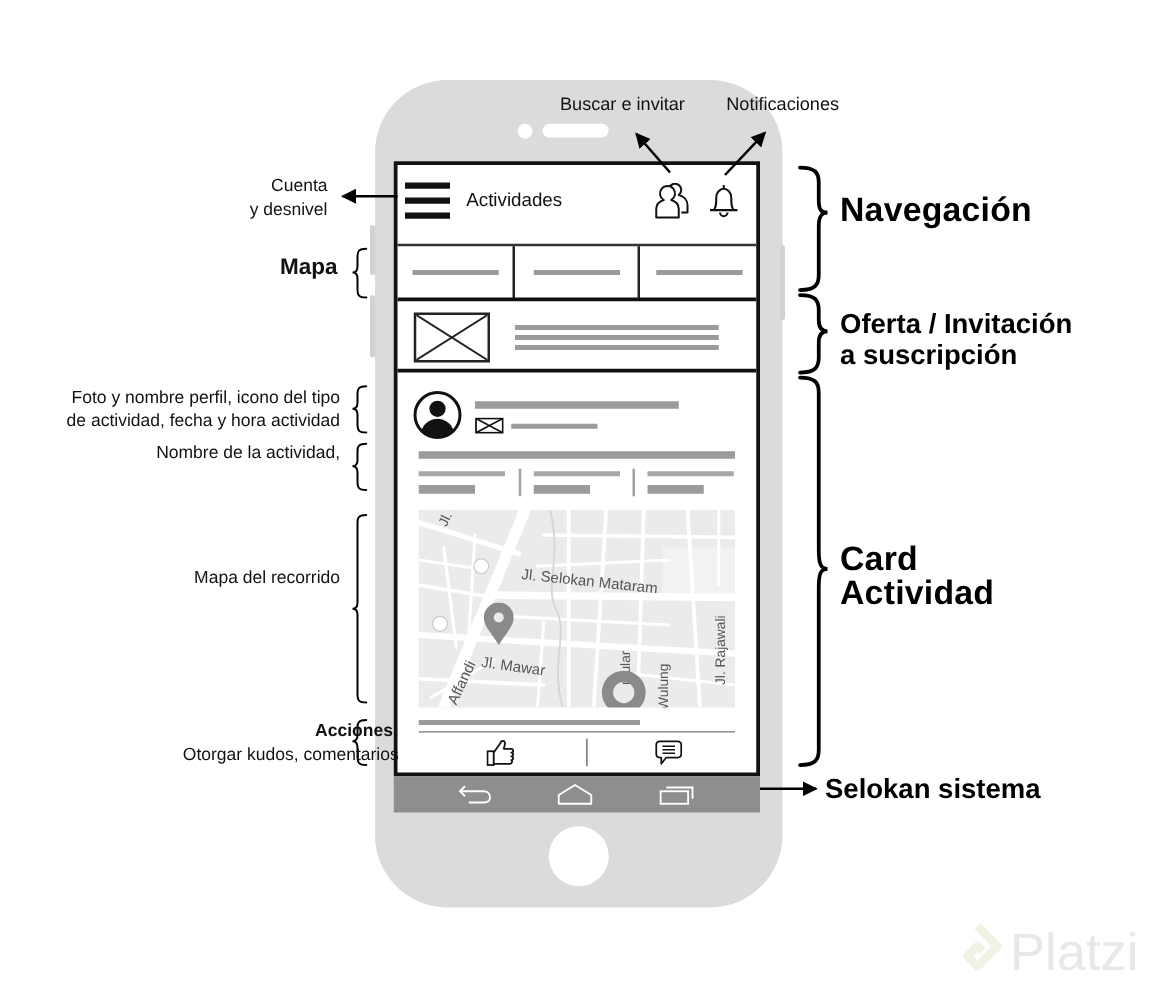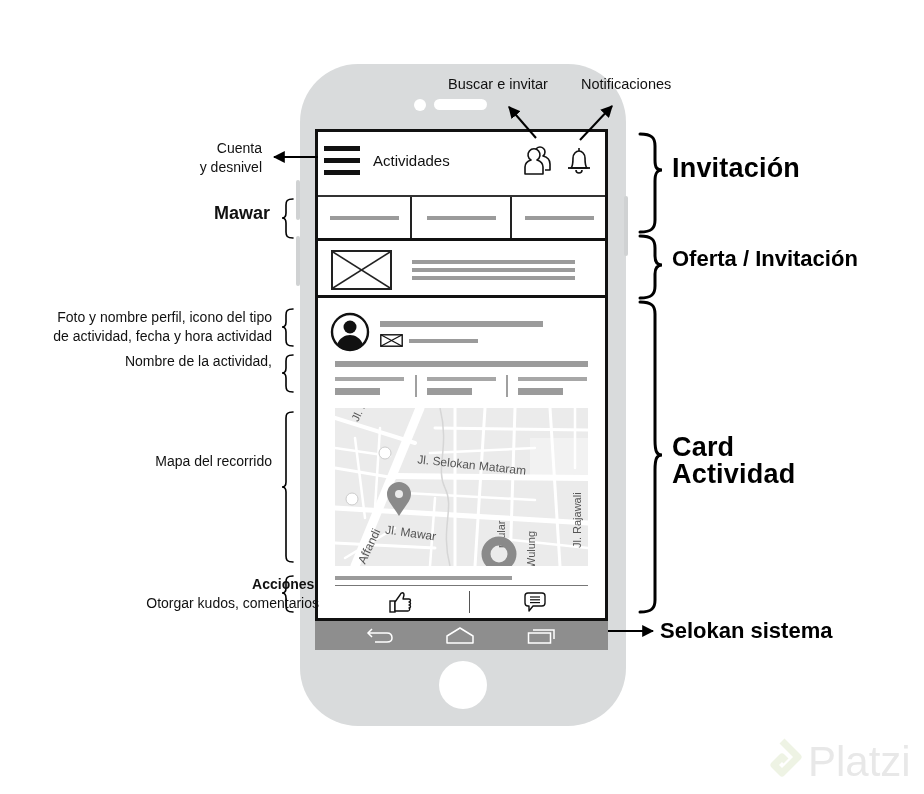--- a/index.html
+++ b/index.html
@@ -241,44 +241,45 @@
 </svg>
 
 <div class="abs note-top" style="left:448px; top:76px;">Buscar e invitar</div>
 <div class="abs note-top" style="left:581px; top:76px;">Notificaciones</div>
 
 <div class="abs note" style="left:150px; top:139px; width:112px;">
   <div>Cuenta</div>
   <div>y desnivel</div>
 </div>
 
-<div class="abs note note-bold" style="left:200px; top:204px; width:70px; font-size:18px;">Mawar</div>
+<div class="abs note note-bold" style="left:200px; top:204px; width:70px; font-size:18px;">Mapa</div>
 
 <div class="abs note" style="left:0px; top:308px; width:272px;">
   <div>Foto y nombre perfil, icono del tipo</div>
   <div>de actividad, fecha y hora actividad</div>
 </div>
 
 <div class="abs note" style="left:0px; top:352px; width:272px;">
   <div>Nombre de la actividad,</div>
 </div>
 
 <div class="abs note" style="left:0px; top:452px; width:272px;">Mapa del recorrido</div>
 
 <div class="abs note" style="left:0px; top:575px; width:272px;margin-left:47px;">
   <div class="note-bold">Acciones:</div>
   <div>Otorgar kudos, comentarios</div>
 </div>
 
 <div class="abs note-big" style="left:672px; top:155px;">
-  <div>Invitación</div>
+  <div>Navegación</div>
 </div>
 
 <div class="abs note-med" style="left:672px; top:246px;">
   <div>Oferta / Invitación</div>
+  <div>a suscripción</div>
 </div>
 
 <div class="abs note-big" style="left:672px; top:434px;">
   <div>Card</div>
   <div>Actividad</div>
 </div>
 
 <div class="abs note-med" style="left:660px; top:618px;">Selokan sistema</div>
 
 <svg class="abs" style="left:762px; top:738px; width:40px; height:46px;" viewBox="0 0 40 46">

